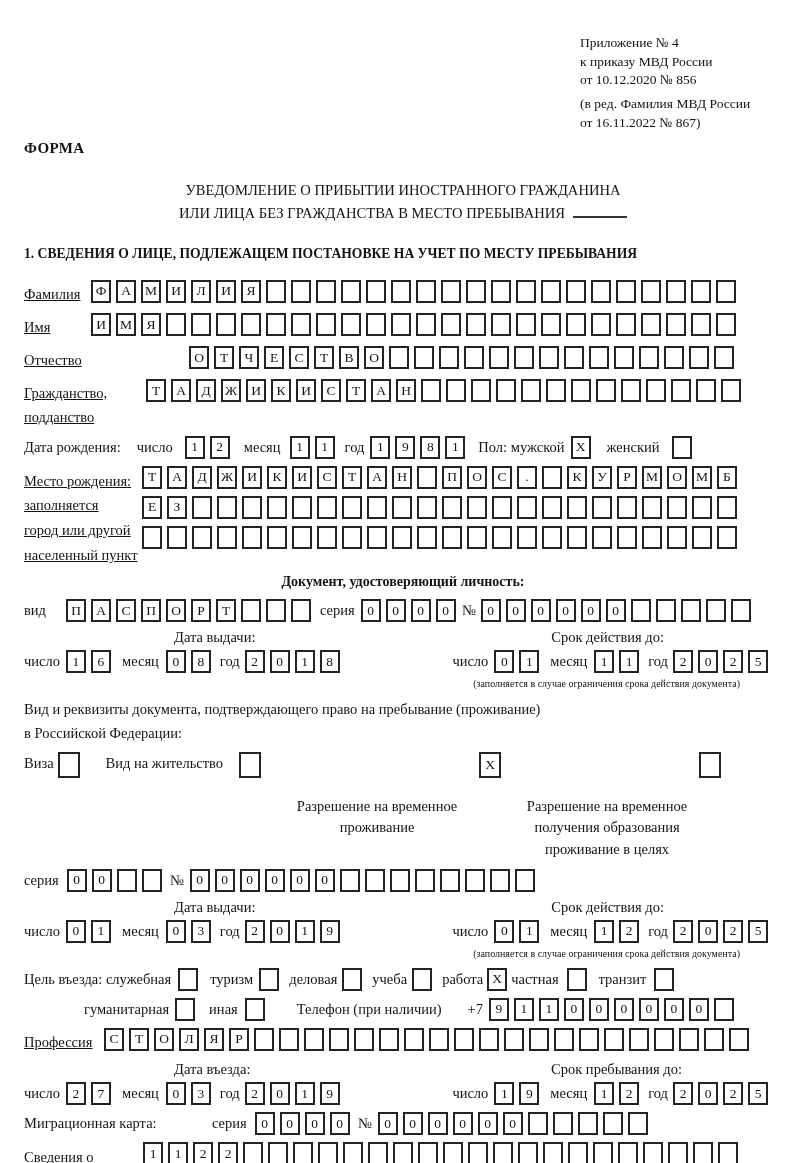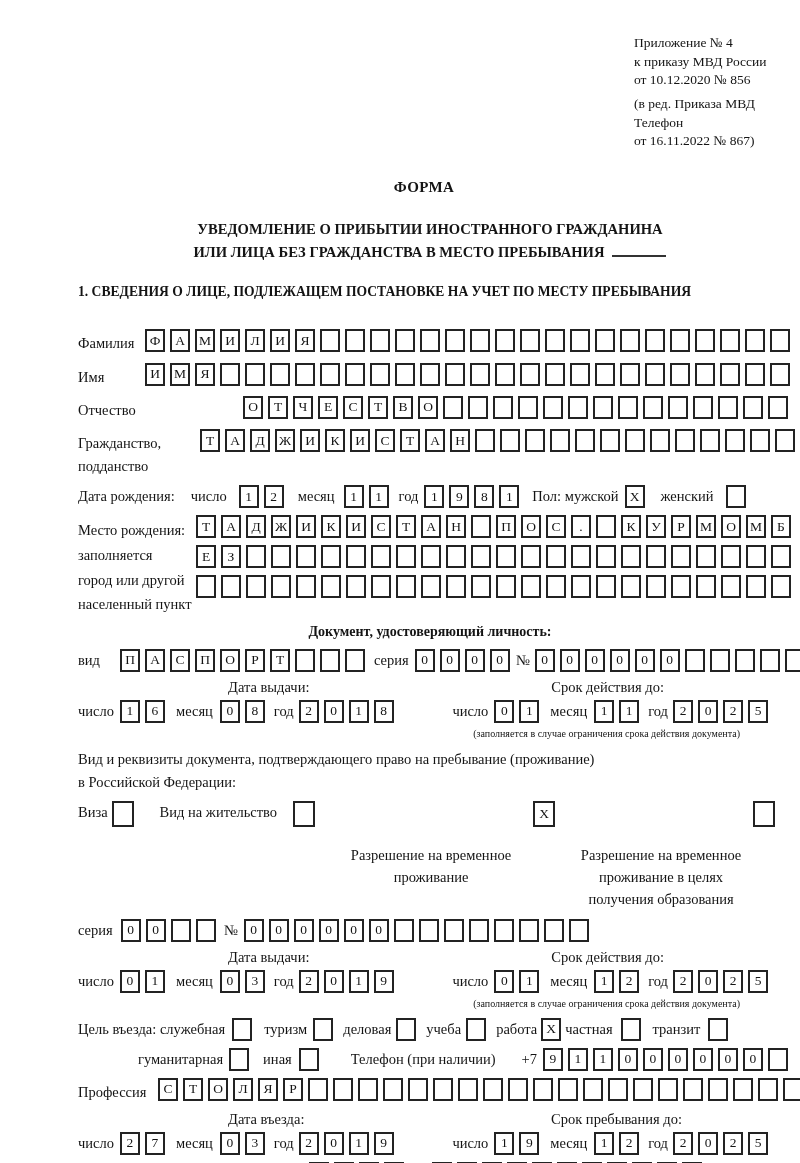--- a/index.html
+++ b/index.html
@@ -1,25 +1,25 @@
 <!DOCTYPE html>
 <html><head>
 <meta charset="utf-8">
 <style>
   html,body{margin:0;padding:0;background:#ffffff;}
-  .page{width:800px;height:1163px;box-sizing:border-box;padding:34px 18px 10px 78px;
+  .page{width:800px;height:1163px;box-sizing:border-box;padding:34px 18px 10px 24px;
         font-family:"Liberation Serif","DejaVu Serif",serif;color:#141414;overflow:hidden;position:relative;}
   .ref{margin-left:556px;font-size:13.5px;line-height:1.38;}
   .ref-gap{height:5px;}
-  .forma{margin-top:28px;padding-right:12px;text-align:center;font-weight:bold;font-size:15px;letter-spacing:.4px;}
-  .title{margin-top:22px;text-align:center;font-weight:bold;font-size:14.6px;line-height:1.6;}
+  .forma{margin-top:8px;padding-right:12px;text-align:left;font-weight:bold;font-size:15px;letter-spacing:.4px;}
+  .title{margin-top:22px;text-align:center;font-weight:normal;font-size:14.6px;line-height:1.6;}
   .blank{display:inline-block;width:54px;border-bottom:2px solid #333;height:13px;margin-left:8px;}
-  .sec1{margin-top:20px;margin-bottom:29px;font-weight:bold;font-size:13.6px;}
+  .sec1{margin-top:20px;margin-bottom:18px;font-weight:bold;font-size:13.6px;}
   .frow{display:flex;align-items:flex-start;margin-bottom:7px;font-size:14.5px;white-space:nowrap;}
-  .lbl{flex:0 0 auto;padding-top:3px;line-height:1.6;}
+  .lbl{flex:0 0 auto;padding-top:3px;line-height:1.6;text-decoration:underline;}
   .ilbl{flex:0 0 auto;padding-top:3px;}
   .cells{display:flex;gap:5px;flex:0 0 auto;}
   .cell{width:20px;height:23px;border:2px solid #232323;box-sizing:border-box;display:flex;align-items:center;
         justify-content:center;font-size:13.5px;flex:0 0 auto;background:#fff;}
   .cb .cell{width:22px;height:26px;}
   .cellcol{display:flex;flex-direction:column;gap:7px;}
   .center-bold{text-align:center;font-weight:bold;font-size:14px;margin:2px 0 9px;}
   .dates-heads{display:flex;font-size:14.5px;margin:4px 0 4px;}
   .note{font-size:10px;text-align:right;padding-right:42px;margin:-2px 0 9px;}
   .para{font-size:14.5px;line-height:1.6;margin-top:4px;}
@@ -29,21 +29,21 @@
 </head>
 <body>
 
 <div class="page">
 
   <div class="ref">
     <div>Приложение № 4</div>
     <div>к приказу МВД России</div>
     <div>от 10.12.2020 № 856</div>
     <div class="ref-gap"></div>
-    <div>(в ред. Приказа МВД Телефон</div>
+    <div>(в ред. Фамилия МВД России</div>
     <div>от 16.11.2022 № 867)</div>
   </div>
 
   <div class="forma">ФОРМА</div>
 
   <div class="title">
     <div>УВЕДОМЛЕНИЕ О ПРИБЫТИИ ИНОСТРАННОГО ГРАЖДАНИНА</div>
     <div><span>ИЛИ ЛИЦА БЕЗ ГРАЖДАНСТВА В МЕСТО ПРЕБЫВАНИЯ</span><span class="blank"></span></div>
   </div>
 
@@ -391,22 +391,22 @@
       </span>
     <span class="cbx-text" style="margin-left:22px;width:188px;padding-top:3px">
       <div>Разрешение на временное</div>
       <div>проживание</div>
     </span>
     <span class="cells cb" style="margin-left:8px">
         <span class="cell">X</span>
       </span>
     <span class="cbx-text" style="margin-left:20px;width:172px;padding-top:3px">
       <div>Разрешение на временное</div>
+      <div>получения образования</div>
       <div>проживание в целях</div>
-      <div>получения образования</div>
     </span>
     <span class="cells cb" style="margin-left:6px">
         <span class="cell"></span>
       </span>
   </div>
 
   <div class="frow" style="margin-top:8px">
     <span class="ilbl">серия</span>
     <span class="cells" style="margin-left:8px">
         <span class="cell">0</span>

